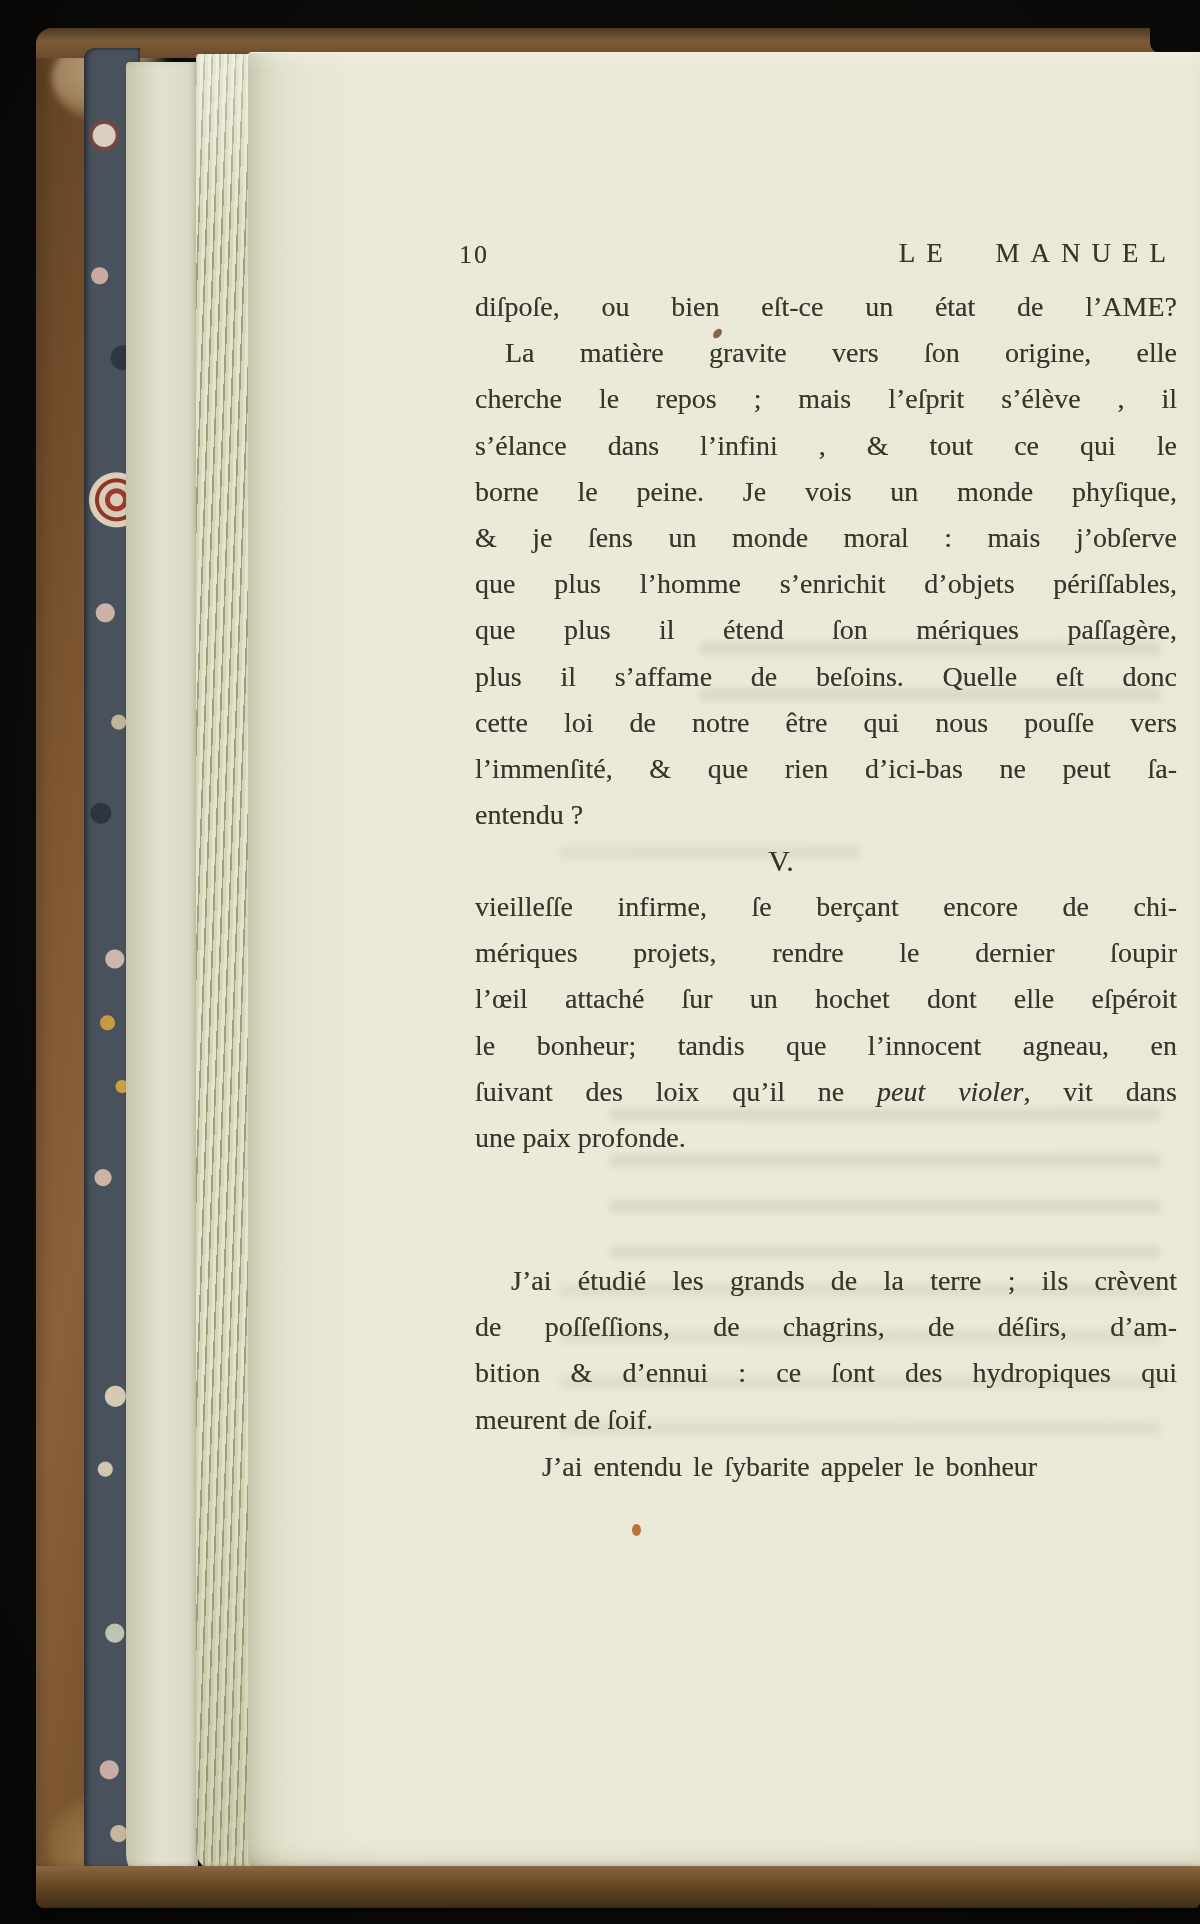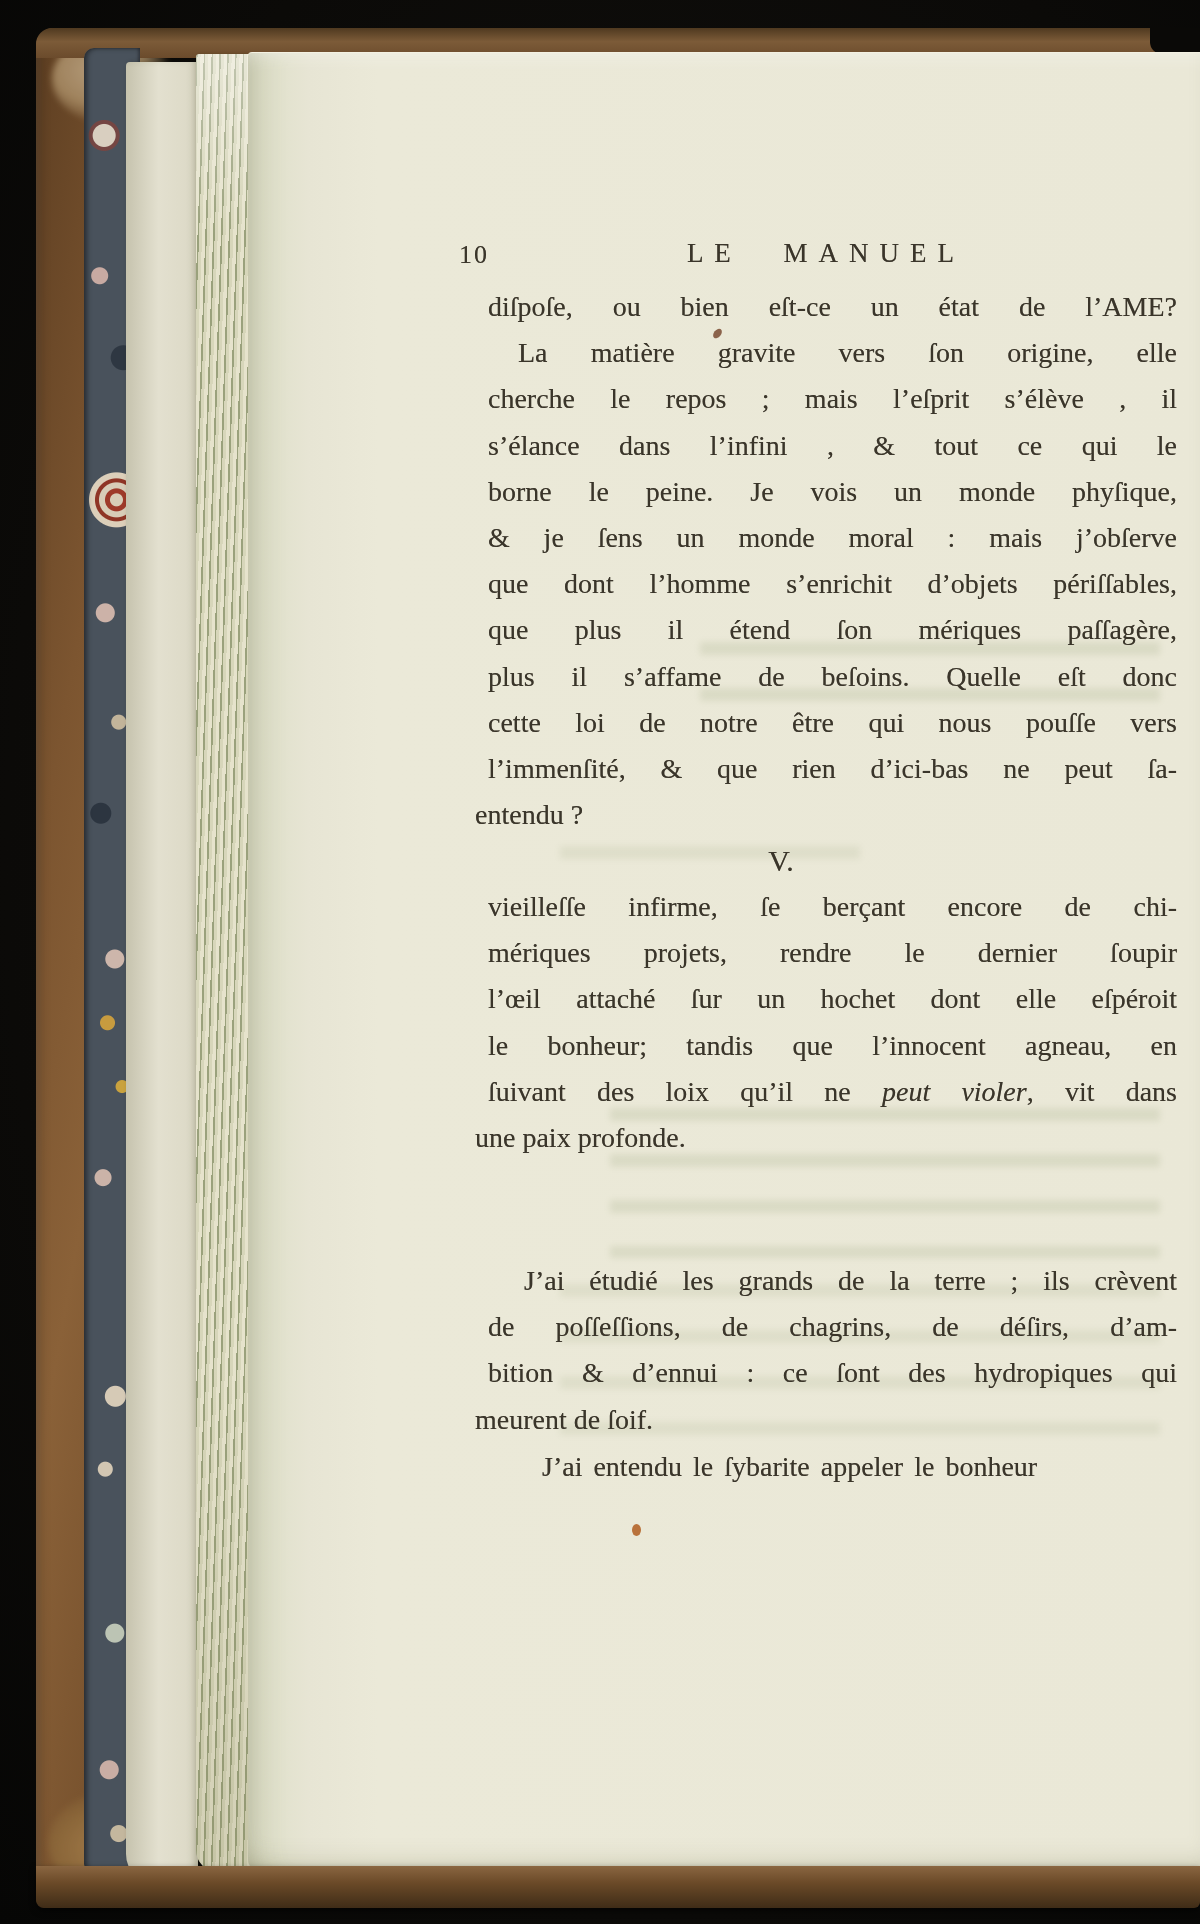--- a/index.html
+++ b/index.html
@@ -100,25 +100,25 @@
   .sm4{left:560px;top:1284px;width:600px;height:180px;opacity:.12;}
   .stain1{position:absolute;left:714px;top:328px;width:7px;height:11px;z-index:7;
     background:#7a4b33;border-radius:50%;transform:rotate(38deg);opacity:.85;}
   .stain2{position:absolute;left:632px;top:1524px;width:9px;height:12px;z-index:7;
     background:#b4652a;border-radius:50%;opacity:.9;}
   
   .textlayer{position:absolute;inset:0;z-index:8;color:#3a352a;
     text-shadow:0 0 .5px rgba(58,53,42,.55);}
   .hdr{position:absolute;left:475px;top:238px;width:702px;height:40px;font-size:27px;}
   .pagenum{position:absolute;left:-16px;top:2px;letter-spacing:2px;font-size:26px;}
-  .running-title{display:block;text-align:center;letter-spacing:11px;word-spacing:24px;}
+  .running-title{display:block;text-align:right;letter-spacing:11px;word-spacing:24px;}
   .blk{position:absolute;left:475px;width:702px;}
   .b1{top:284px;} .b2{top:884px;} .b3{top:1258px;} .b4{top:1444px;}
   .ln{height:46.2px;line-height:46.2px;font-size:28px;overflow:hidden;white-space:nowrap;}
-  .j{text-align:justify;text-align-last:justify;white-space:normal;margin-left:13px;}
+  .j{text-align:justify;text-align-last:justify;white-space:normal;}
   .l{text-align:left;}
   .in1{text-indent:30px;} .in2{text-indent:33px;} .in3{text-indent:36px;} .in4{text-indent:67px;}
   .it{font-style:italic;}
   .vhead{position:absolute;left:475px;top:838px;width:702px;height:46px;
     line-height:46px;font-size:30px;text-align:center;}
   .vhead span{display:inline-block;transform:translateX(-45px);}
   .ws{word-spacing:4px;}
 </style>
 </head>
 <body>
@@ -152,21 +152,21 @@
       <span class="running-title">LE MANUEL</span>
     </div>
 
     <div class="blk b1">
       <div class="ln j">diſpoſe, ou bien eſt-ce un état de l’AME?</div>
       <div class="ln j in1">La matière gravite vers ſon origine, elle</div>
       <div class="ln j">cherche le repos ; mais l’eſprit s’élève , il</div>
       <div class="ln j">s’élance dans l’infini , &amp; tout ce qui le</div>
       <div class="ln j">borne le peine. Je vois un monde phyſique,</div>
       <div class="ln j">&amp; je ſens un monde moral : mais j’obſerve</div>
-      <div class="ln j">que dont l’homme s’enrichit d’objets périſſables,</div>
+      <div class="ln j">que plus l’homme s’enrichit d’objets périſſables,</div>
       <div class="ln j">que plus il étend ſon mériques paſſagère,</div>
       <div class="ln j">plus il s’affame de beſoins. Quelle eſt donc</div>
       <div class="ln j">cette loi de notre être qui nous pouſſe vers</div>
       <div class="ln j">l’immenſité, &amp; que rien d’ici-bas ne peut ſa-</div>
       <div class="ln l">entendu ?</div>
     </div>
 
     <div class="vhead">
       <span>V.</span>
     </div>

